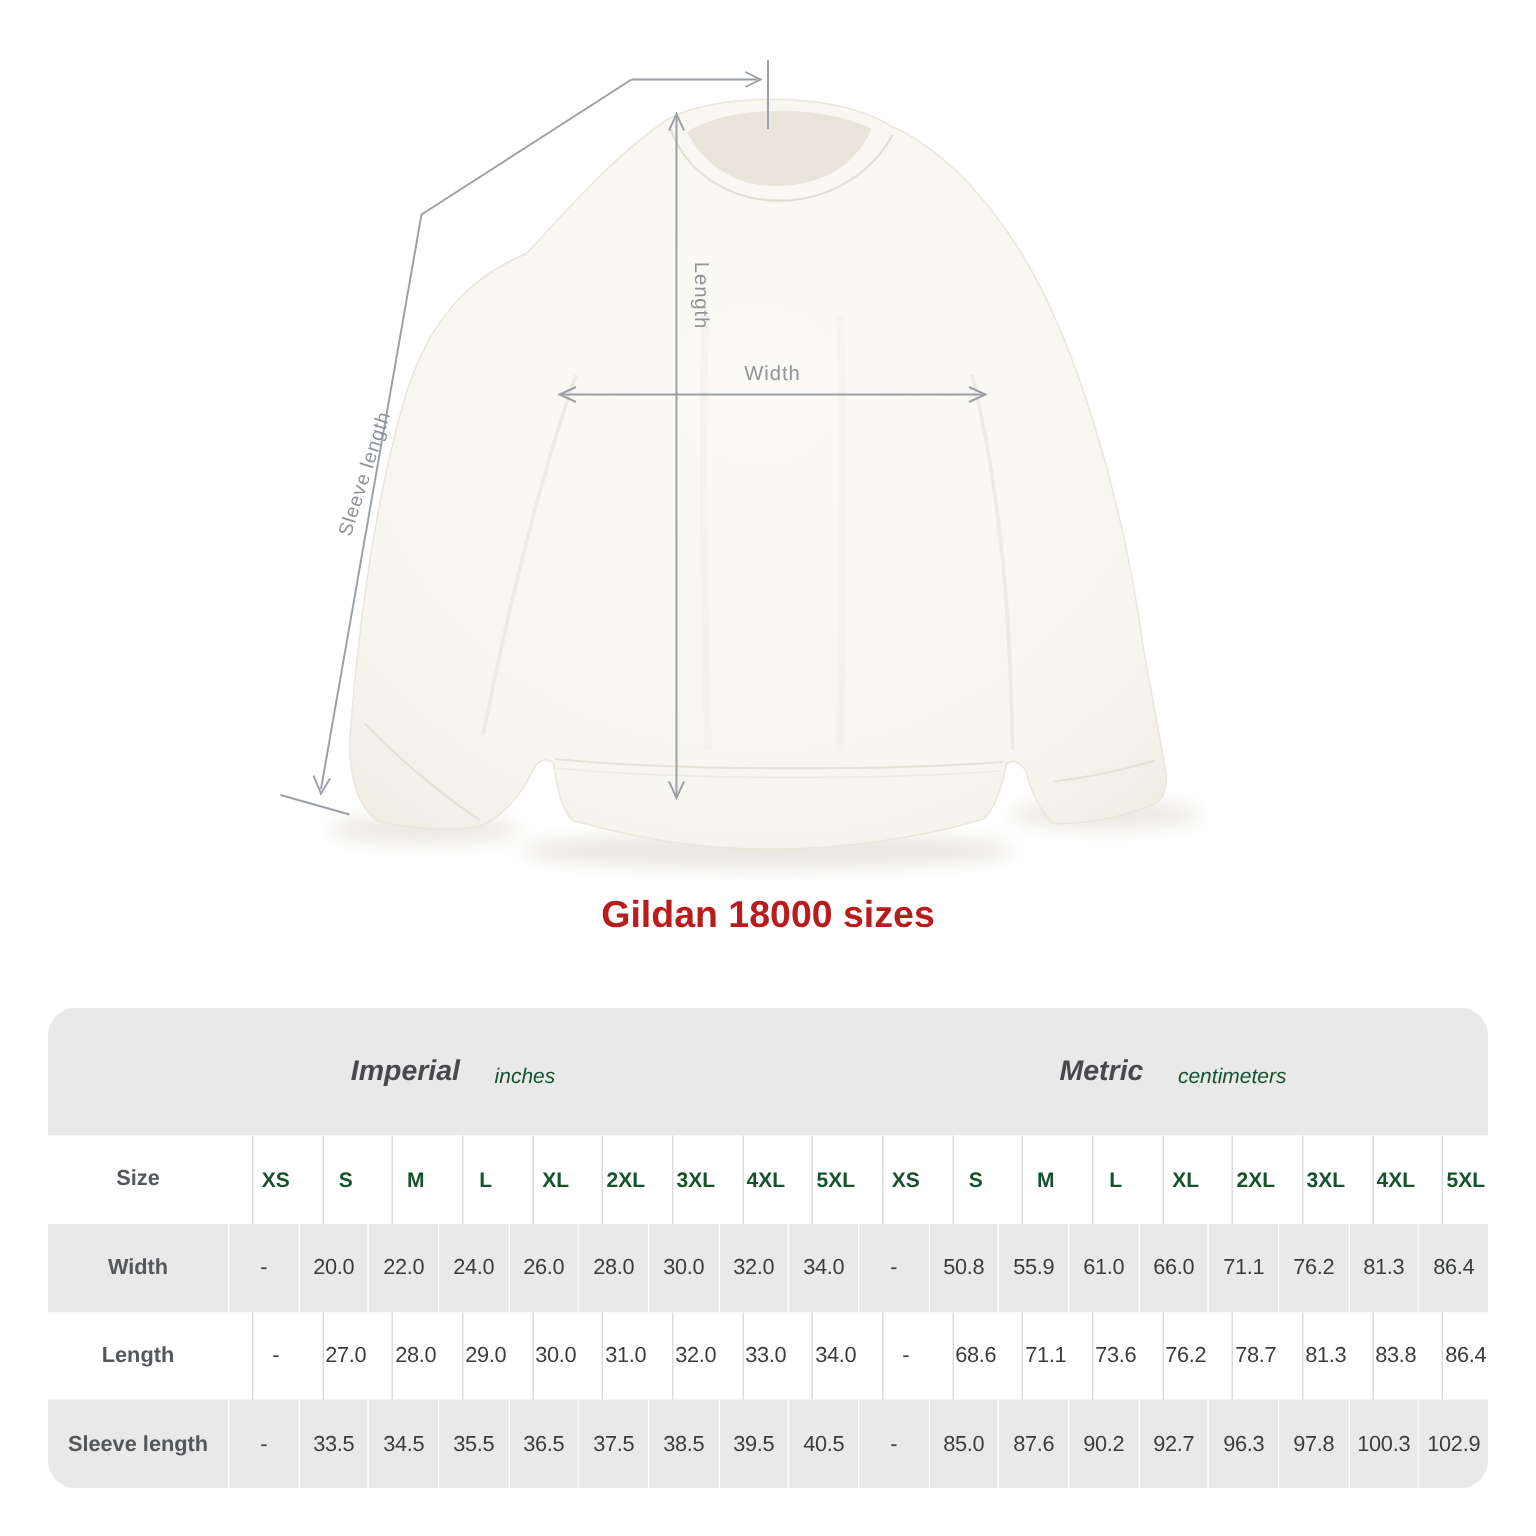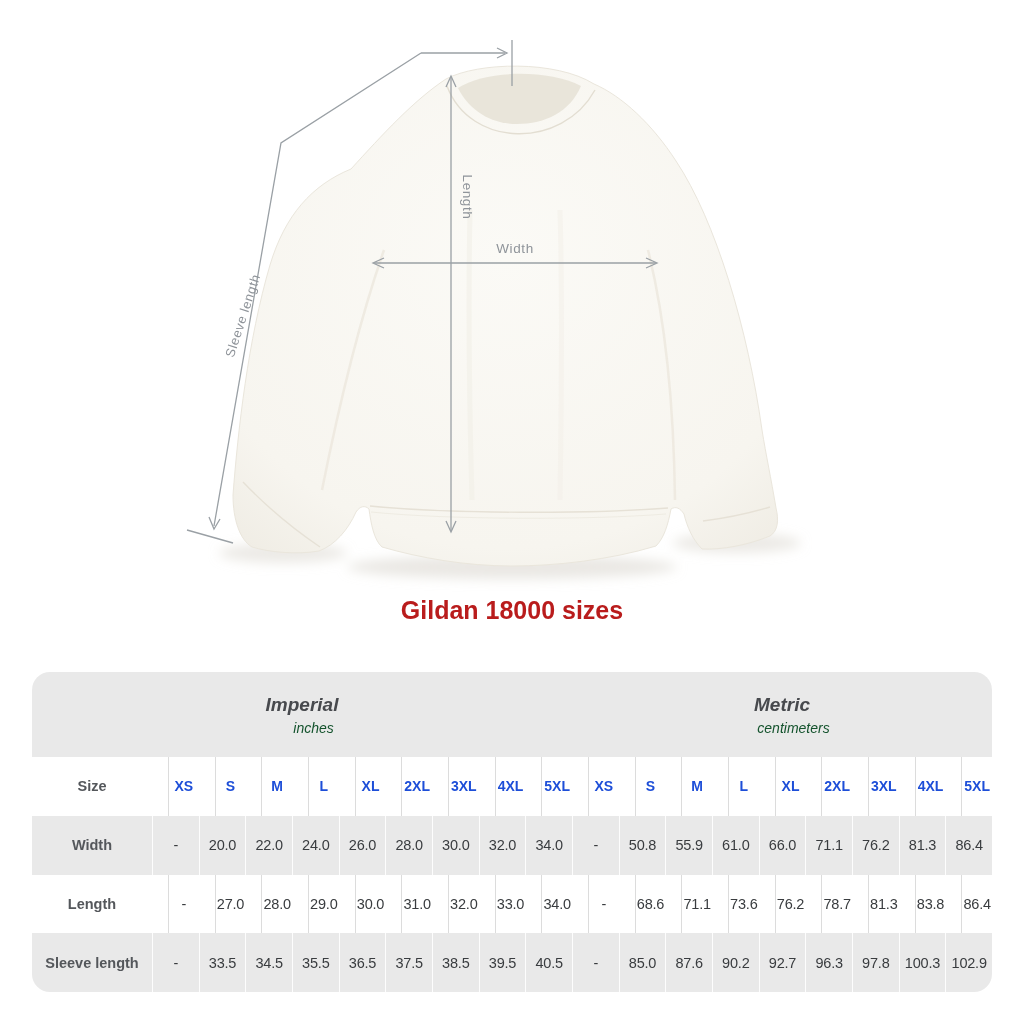--- a/index.html
+++ b/index.html
@@ -16,31 +16,31 @@
   .caption{position:absolute;top:597px;left:0;width:1024px;text-align:center;}
   .caption h1{margin:0;font-size:25px;line-height:27px;font-weight:bold;color:#b91c1c;}
   .caption p{margin:7px 0 0 0;font-size:14.5px;font-style:italic;color:#4a4a4a;}
 
   
   .size-table{
     position:absolute;left:32px;top:672px;width:960px;height:320px;
     border-radius:18px;overflow:hidden;background:#ffffff;
   }
   .tbl-head{display:grid;grid-template-columns:540px 420px;height:85px;background:#e9e9e9;}
-  .sec{display:flex;flex-direction:column;align-items:center;justify-content:center;}
+  .sec{display:flex;align-items:center;justify-content:center;}
   .sec-name{font-size:19px;font-weight:bold;font-style:italic;color:#47494d;}
   .sec-unit{margin-top:4px;font-size:14px;font-style:italic;color:#14532d;margin-left:23px;}
 
   .trow{display:grid;grid-template-columns:120px repeat(18,1fr);height:58.75px;}
   .trow.white{--gl:#dcdcdc;background:#ffffff;gap:16px;}
   .trow.alt{--gl:rgba(255,255,255,0.9);background:#e9e9e9;}
   .cell{display:flex;align-items:center;justify-content:center;overflow:hidden;}
   .cell + .cell{border-left:1px solid var(--gl);}
   .rlabel{font-size:14.5px;font-weight:bold;color:#54575b;}
-  .shead{font-size:14px;font-weight:bold;color:#1d4ed8;}
+  .shead{font-size:14px;font-weight:bold;color:#14532d;}
   .val{font-size:14.5px;color:#393c3f;letter-spacing:-0.2px;}
 </style>
 </head>
 <body>
 
 <div class="diagram">
   <svg width="1024" height="600" viewBox="0 0 1024 600">
     <defs>
       <radialGradient id="fabric" cx="50%" cy="38%" r="75%">
         <stop offset="0%" stop-color="#fbfaf6"></stop>

